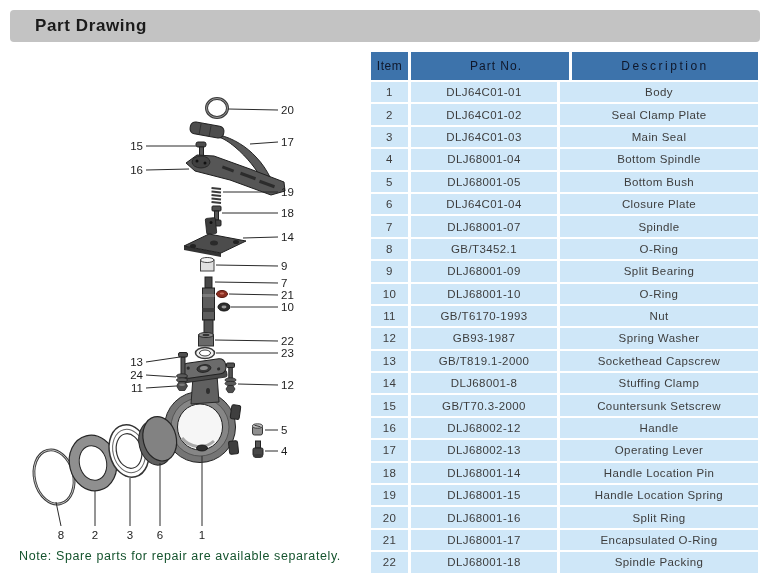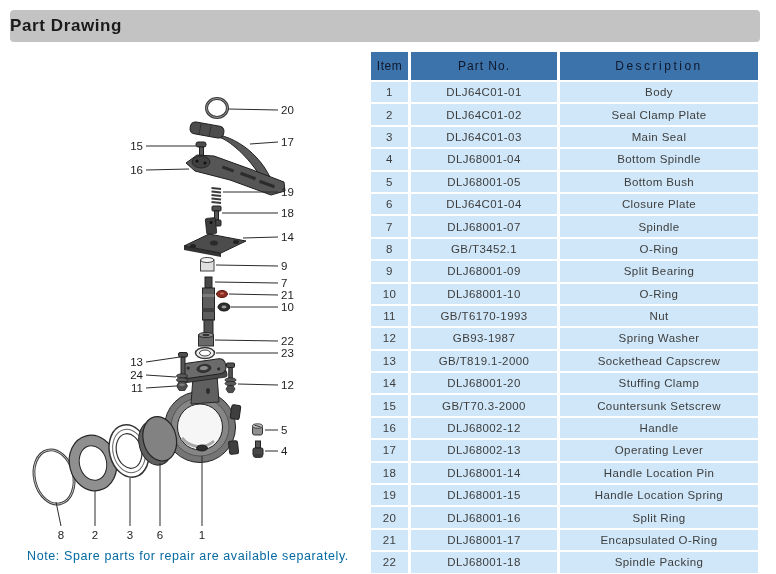--- a/index.html
+++ b/index.html
@@ -2,36 +2,36 @@
 <html><head>
 <meta charset="utf-8">
 <style>
   html,body{margin:0;padding:0;background:#fff;}
   .page{position:relative;width:776px;height:574px;background:#ffffff;overflow:hidden;
         font-family:"Liberation Sans", sans-serif;}
 
   
   .title-bar{position:absolute;left:10px;top:10px;width:750px;height:32px;
              background:#c3c3c3;border-radius:4px;display:flex;align-items:center;}
-  .title-bar span{font-size:17px;font-weight:600;color:#1b1b1b;letter-spacing:.6px;}
+  .title-bar span{padding-left:25px;font-size:17px;font-weight:600;color:#1b1b1b;letter-spacing:.6px;}
 
   
   .diagram{position:absolute;left:0;top:50px;width:365px;height:524px;}
-  .note{position:absolute;left:27px;top:549px;font-size:12.5px;letter-spacing:.6px;color:#0369a1;white-space:nowrap;}
+  .note{position:absolute;left:19px;top:549px;font-size:12.5px;letter-spacing:.6px;color:#14532d;white-space:nowrap;}
 
   
   .parts-table{position:absolute;left:371px;top:52px;width:387px;display:flex;flex-direction:column;}
   .t-head{display:flex;height:28px;background:#3d73ab;border-bottom:2px solid #fff;}
   .t-head .cell{color:#0f172a;display:flex;align-items:center;justify-content:center;font-size:12px;}
   .cell{box-sizing:border-box;}
   .col-item{width:40px;border-right:3px solid #fff;flex:none;}
   .col-part{width:149px;border-right:3px solid #fff;flex:none;}
   .col-desc{flex:1;}
   .t-head .col-item{letter-spacing:.5px;}
-  .t-head .col-part{letter-spacing:1px;}
+  .t-head .col-part{letter-spacing:1px;margin-left:12px;}
   .t-head .col-desc{letter-spacing:2.5px;}
   .t-row{display:flex;height:20.4px;background:#cfe7f8;border-bottom:2px solid #fff;}
   .t-row .cell{display:flex;align-items:center;justify-content:center;
                font-size:11.5px;color:#3d3d3d;letter-spacing:.4px;white-space:nowrap;overflow:hidden;}
 
   
   .leader{stroke:#2a2a2a;stroke-width:1;fill:none;}
   .lbl{font-size:11.5px;fill:#1d1d1d;}
   .outl{stroke:#222222;stroke-width:1;}
 </style>
@@ -328,21 +328,21 @@
           <div class="cell col-part">GB93-1987</div>
           <div class="cell col-desc">Spring Washer</div>
         </div>
         <div class="t-row">
           <div class="cell col-item">13</div>
           <div class="cell col-part">GB/T819.1-2000</div>
           <div class="cell col-desc">Sockethead Capscrew</div>
         </div>
         <div class="t-row">
           <div class="cell col-item">14</div>
-          <div class="cell col-part">DLJ68001-20</div>
+          <div class="cell col-part">DLJ68001-8</div>
           <div class="cell col-desc">Stuffing Clamp</div>
         </div>
         <div class="t-row">
           <div class="cell col-item">15</div>
           <div class="cell col-part">GB/T70.3-2000</div>
           <div class="cell col-desc">Countersunk Setscrew</div>
         </div>
         <div class="t-row">
           <div class="cell col-item">16</div>
           <div class="cell col-part">DLJ68002-12</div>

